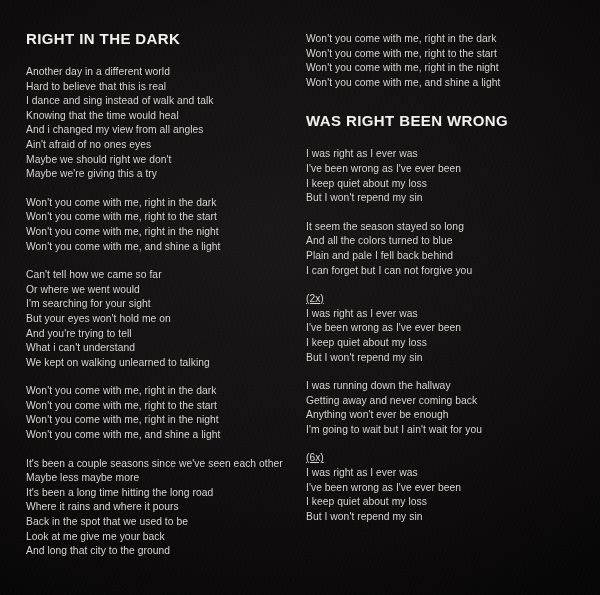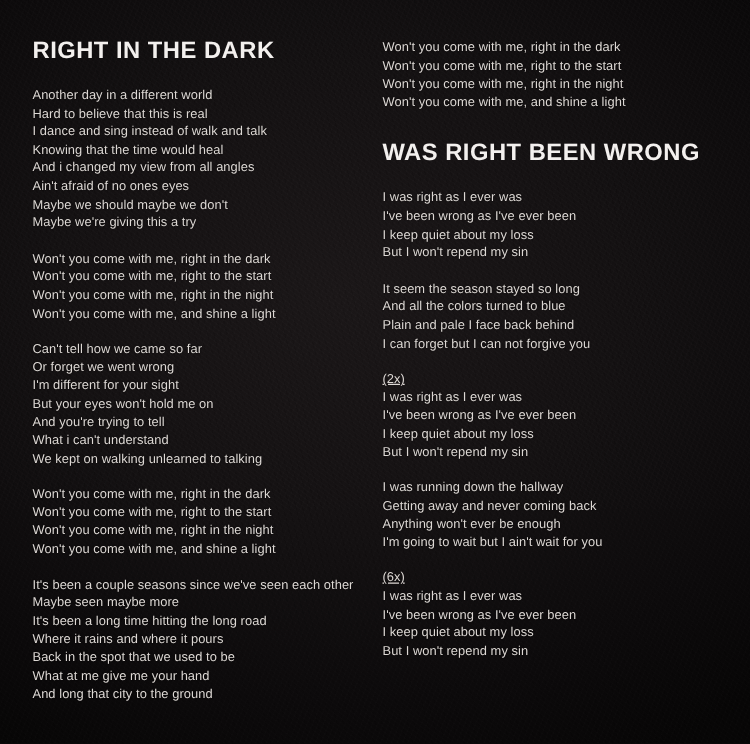--- a/index.html
+++ b/index.html
@@ -51,21 +51,21 @@
     padding-left: 26px;
     padding-right: 10px;
   }
   .col-right {
     width: 312px;
     padding-left: 18px;
     padding-right: 14px;
   }
   h1.song-title {
     margin: 0 0 18px 0;
-    font-size: 19px;
+    font-size: 15px;
     letter-spacing: .4px;
     font-weight: bold;
     color: #f3f0ee;
     text-transform: uppercase;
   }
   .col-right h1.song-title {
     margin-top: 0;
   }
   .stanza {
     margin: 0 0 14px 0;
@@ -104,55 +104,55 @@
     <div class="col col-left">
       <h1 class="song-title">RIGHT IN THE DARK</h1>
 
       <div class="stanza">
         <div class="line">Another day in a different world</div>
         <div class="line">Hard to believe that this is real</div>
         <div class="line">I dance and sing instead of walk and talk</div>
         <div class="line">Knowing that the time would heal</div>
         <div class="line">And i changed my view from all angles</div>
         <div class="line">Ain't afraid of no ones eyes</div>
-        <div class="line">Maybe we should maybe we don't</div>
+        <div class="line">Maybe we should right we don't</div>
         <div class="line">Maybe we're giving this a try</div>
       </div>
 
       <div class="stanza">
         <div class="line">Won't you come with me, right in the dark</div>
         <div class="line">Won't you come with me, right to the start</div>
         <div class="line">Won't you come with me, right in the night</div>
         <div class="line">Won't you come with me, and shine a light</div>
       </div>
 
       <div class="stanza">
         <div class="line">Can't tell how we came so far</div>
-        <div class="line">Or forget we went wrong</div>
-        <div class="line">I'm different for your sight</div>
+        <div class="line">Or where we went would</div>
+        <div class="line">I'm searching for your sight</div>
         <div class="line">But your eyes won't hold me on</div>
         <div class="line">And you're trying to tell</div>
         <div class="line">What i can't understand</div>
         <div class="line">We kept on walking unlearned to talking</div>
       </div>
 
       <div class="stanza">
         <div class="line">Won't you come with me, right in the dark</div>
         <div class="line">Won't you come with me, right to the start</div>
         <div class="line">Won't you come with me, right in the night</div>
         <div class="line">Won't you come with me, and shine a light</div>
       </div>
 
       <div class="stanza">
         <div class="line">It's been a couple seasons since we've seen each other</div>
-        <div class="line">Maybe seen maybe more</div>
+        <div class="line">Maybe less maybe more</div>
         <div class="line">It's been a long time hitting the long road</div>
         <div class="line">Where it rains and where it pours</div>
         <div class="line">Back in the spot that we used to be</div>
-        <div class="line">What at me give me your hand</div>
+        <div class="line">Look at me give me your back</div>
         <div class="line">And long that city to the ground</div>
       </div>
     </div>
 
     <div class="col col-right">
       <div class="stanza right-lead block-top-pad">
         <div class="line">Won't you come with me, right in the dark</div>
         <div class="line">Won't you come with me, right to the start</div>
         <div class="line">Won't you come with me, right in the night</div>
         <div class="line">Won't you come with me, and shine a light</div>
@@ -163,21 +163,21 @@
       <div class="stanza">
         <div class="line">I was right as I ever was</div>
         <div class="line">I've been wrong as I've ever been</div>
         <div class="line">I keep quiet about my loss</div>
         <div class="line">But I won't repend my sin</div>
       </div>
 
       <div class="stanza">
         <div class="line">It seem the season stayed so long</div>
         <div class="line">And all the colors turned to blue</div>
-        <div class="line">Plain and pale I face back behind</div>
+        <div class="line">Plain and pale I fell back behind</div>
         <div class="line">I can forget but I can not forgive you</div>
       </div>
 
       <div class="stanza">
         <div class="rep-marker">(2x)</div>
         <div class="line">I was right as I ever was</div>
         <div class="line">I've been wrong as I've ever been</div>
         <div class="line">I keep quiet about my loss</div>
         <div class="line">But I won't repend my sin</div>
       </div>

